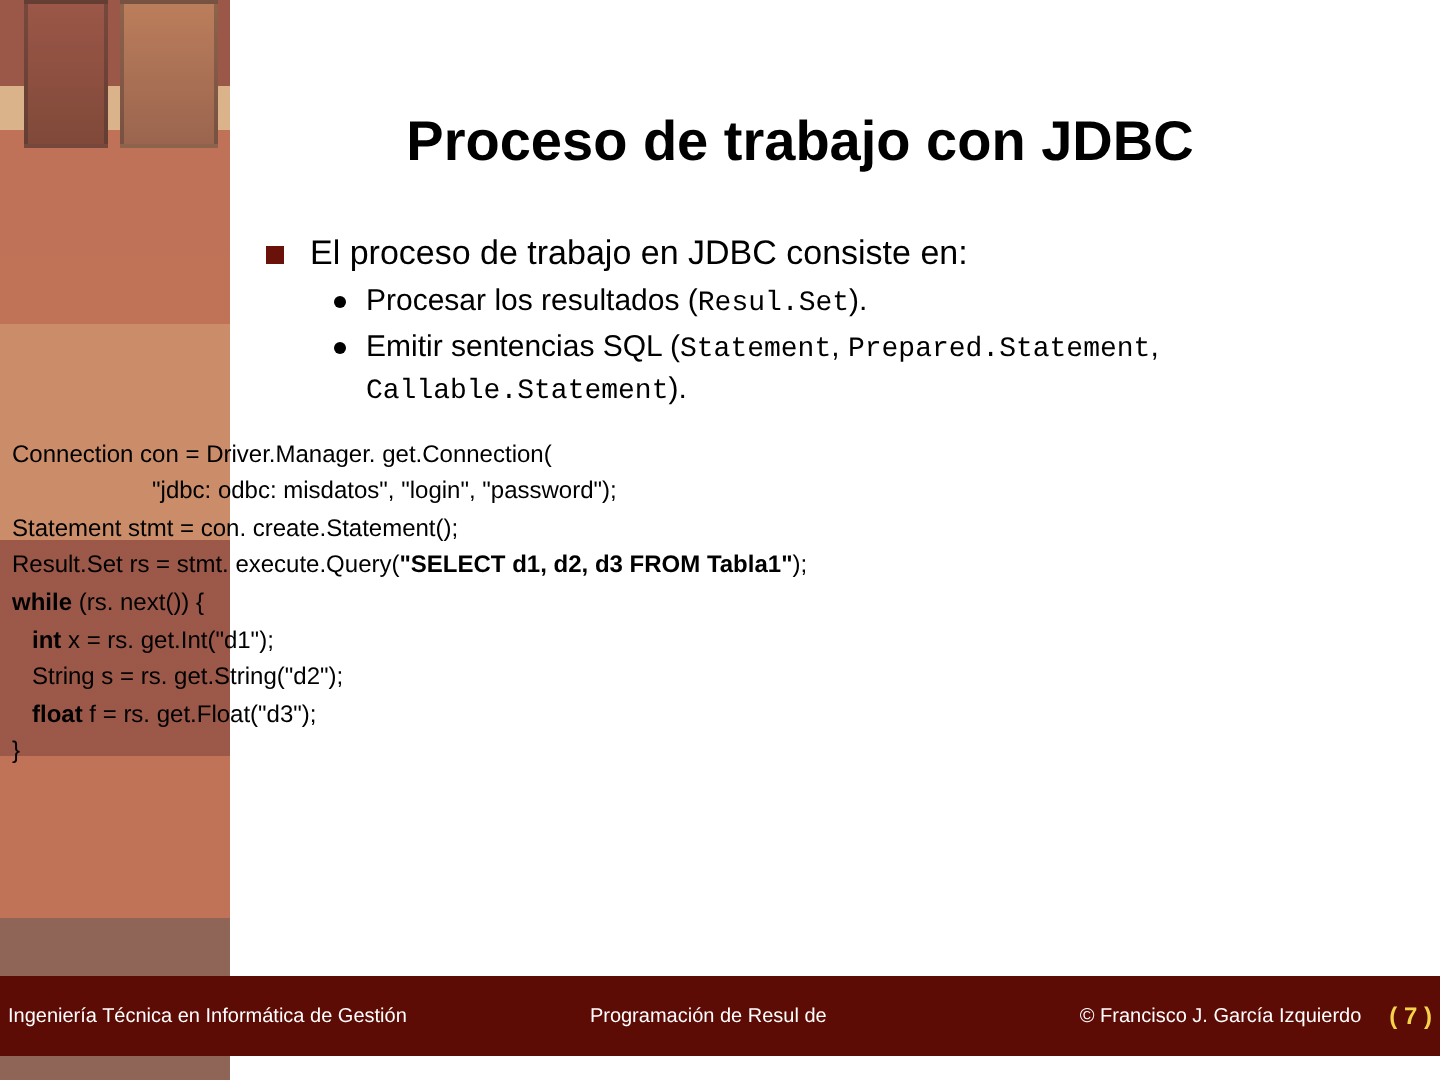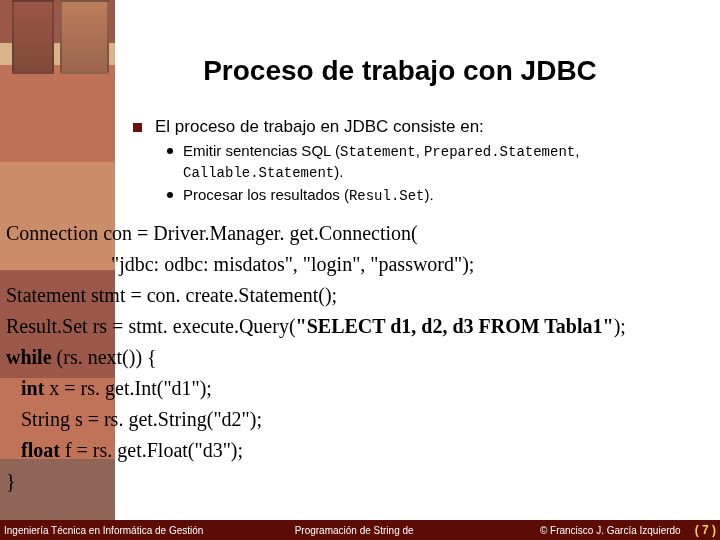--- a/index.html
+++ b/index.html
@@ -93,33 +93,33 @@
     width: 6px;
     height: 6px;
     border-radius: 50%;
     background: #000;
   }
   .code-inline {
     font-family: "Courier New", monospace;
     font-size: 14px;
   }
   .codeblock {
-    font-family: Liberation Serif, serif;
-    font-size: 20px;
+    font-family: Liberation Sans, sans-serif;
+    font-size: 12px;
     line-height: 1.55;
     white-space: pre;
     margin-top: 6px;
     padding-left: 6px;
     color: #000;
   }
   .kw { font-weight: bold; }
   .footer {
     position: absolute;
-    bottom: 0; left: 0; right: 0;
-    height: 20px;
+    bottom: 12px; left: 0; right: 0;
+    height: 40px;
     background: #5c0b05;
     color: #fff;
     font-size: 10px;
     display: flex;
     align-items: center;
     padding: 0 4px;
   }
   .footer .seg { white-space: nowrap; }
   .footer .seg.left { flex: 0 0 auto; }
   .footer .gap { flex: 1; }
@@ -137,40 +137,40 @@
 
 <div class="bg-strip"></div>
 
 <div class="content">
   <div class="title">Proceso de trabajo con JDBC</div>
 
   <div class="body">
     <div class="l1">El proceso de trabajo en JDBC consiste en:</div>
     <ul class="sub">
       <li>
-        <span>Emitir sentencias SQL (</span><span class="code-inline">Statement</span><span>, </span><span class="code-inline">Prepared.Statement</span><span>, </span><span class="code-inline">Callable.Statement</span><span>).</span>
+        <span>Procesar los resultados (</span><span class="code-inline">Resul.Set</span><span>).</span>
       </li>
       <li>
-        <span>Procesar los resultados (</span><span class="code-inline">Resul.Set</span><span>).</span>
+        <span>Emitir sentencias SQL (</span><span class="code-inline">Statement</span><span>, </span><span class="code-inline">Prepared.Statement</span><span>, </span><span class="code-inline">Callable.Statement</span><span>).</span>
       </li>
     </ul>
 
   </div>
 
   <div class="codeblock"><span>Connection con = Driver.Manager. get.Connection(</span>
 <span>                     "jdbc: odbc: misdatos", "login", "password");</span>
 <span>Statement stmt = con. create.Statement();</span>
 <span>Result.Set rs = stmt. execute.Query(</span><span class="kw">"SELECT d1, d2, d3 FROM Tabla1"</span><span>);</span>
 <span class="kw">while</span><span> (rs. next()) {</span>
 <span class="kw">   int</span><span> x = rs. get.Int("d1");</span>
 <span>   String s = rs. get.String("d2");</span>
 <span class="kw">   float</span><span> f = rs. get.Float("d3");</span>
 <span>}</span></div>
 </div>
 
 <div class="footer">
   <span class="seg left">Ingeniería Técnica en Informática de Gestión</span>
   <span class="gap"></span>
-  <span class="seg center">Programación de String de</span>
+  <span class="seg center">Programación de Resul de</span>
   <span class="gap"></span>
   <span class="seg right">© Francisco J. García Izquierdo</span>
   <span class="page">( 7 )</span>
 </div>
 
 </body></html>

